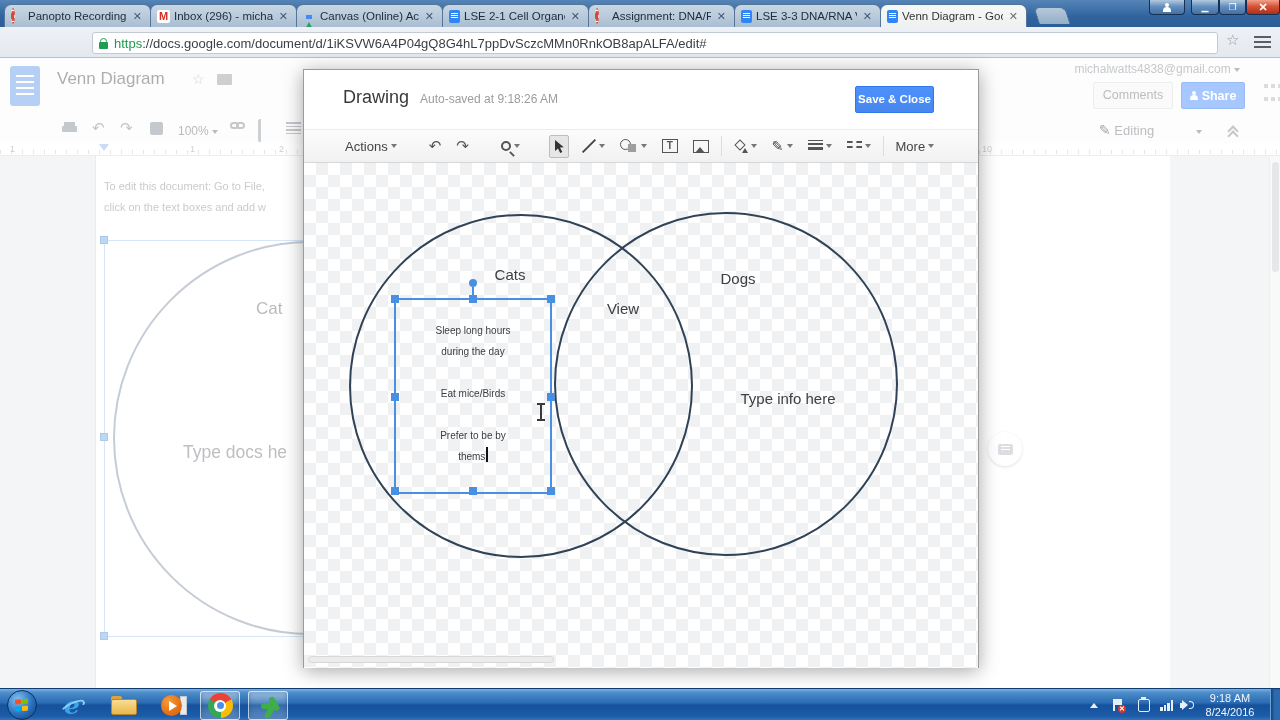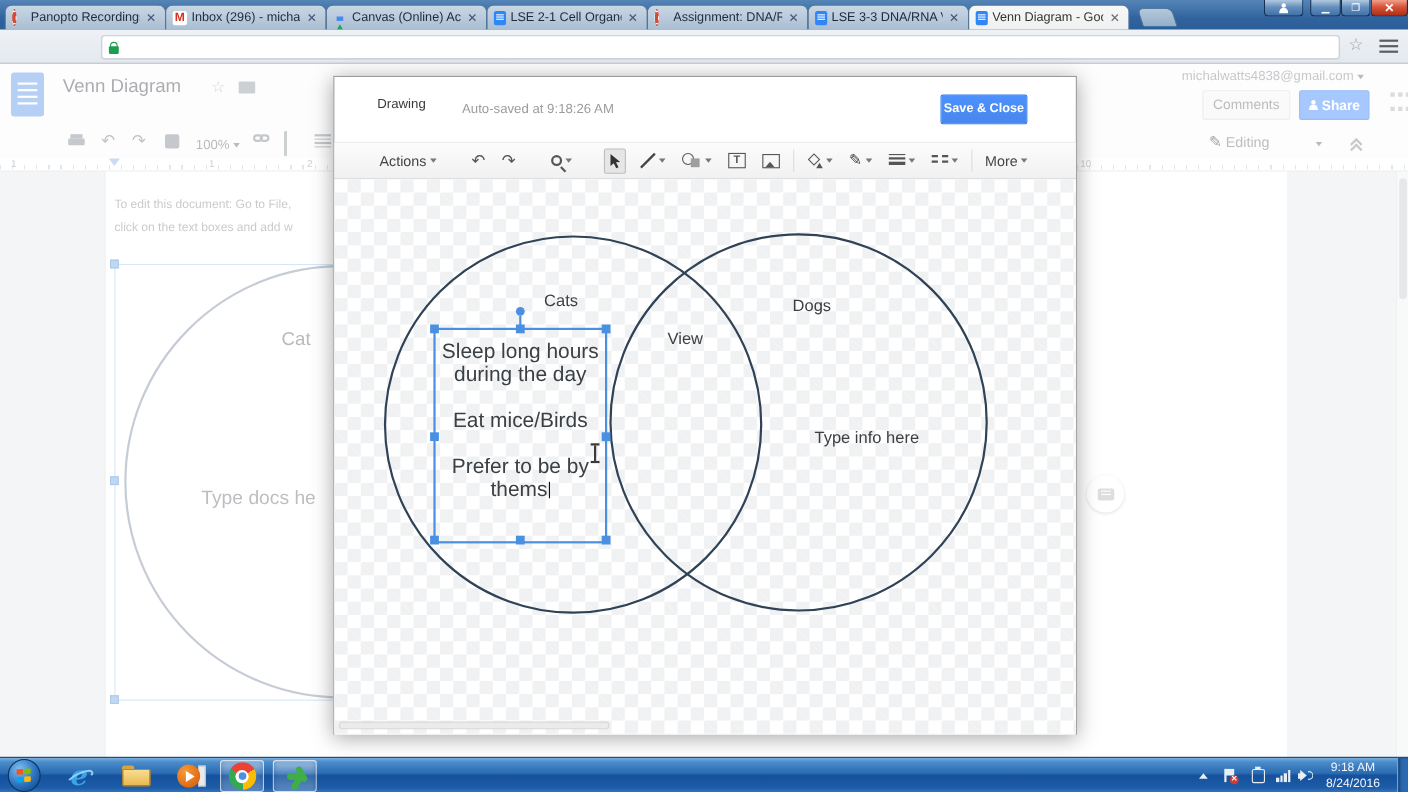--- a/index.html
+++ b/index.html
@@ -100,21 +100,21 @@
   .comment-bubble .cb i{display:block;height:1px;background:#fff;margin-bottom:1.5px}
   .right-scroll{position:absolute;left:1269px;top:156px;width:11px;height:532px;background:#f1f2f3;border-left:1px solid #dee0e2;z-index:1}
   .right-scroll i{position:absolute;left:2px;top:6px;width:7px;height:110px;background:#cbced2;border-radius:4px}
 
   
   .overlay{position:absolute;left:0;top:58px;width:1280px;height:630px;background:rgba(255,255,255,.5);z-index:5}
 
   
   .dialog{position:absolute;left:303px;top:69px;width:676px;height:599px;background:#fff;border:1px solid #9b9b9b;
     box-shadow:0 3px 18px rgba(0,0,0,.35);z-index:10}
-  .dlg-title{position:absolute;left:39px;top:17px;font-size:12px;color:#3a3a3a}
+  .dlg-title{position:absolute;left:39px;top:17px;font-size:18px;color:#3a3a3a}
   .dlg-autosave{position:absolute;left:116px;top:22px;font-size:12px;color:#9c9c9c}
   .dlg-save{position:absolute;left:551px;top:16px;width:79px;height:27px;background:linear-gradient(#4d90fe,#4787ed);
     border:1px solid #3079ed;border-radius:2px;color:#fff;font-size:11.5px;font-weight:bold;text-align:center;line-height:25px}
   .dlg-toolbar{position:absolute;left:0;top:59px;width:674px;height:34px;background:linear-gradient(#fcfcfc,#f1f1f1);
     border-top:1px solid #ececec;border-bottom:1px solid #d6d6d6;display:flex;align-items:center;padding-left:38px;gap:9px}
   .dlg-toolbar .lbl{font-size:13px;color:#444}
   .tb-gap{width:8px}
   .tb-sep{width:1px;height:20px;background:#ddd}
   .tb-btn{display:flex;align-items:center;gap:3px;padding:3px 3px;border-radius:2px}
   .tb-btn.pressed{background:#e6e6e6;border:1px solid #bdbdbd}
@@ -138,21 +138,21 @@
 
   
   .canvas{position:absolute;left:0;top:93px;width:674px;height:505px;background-color:#fff;overflow:hidden;
     background-image:linear-gradient(45deg,#f0f1f2 25%,transparent 25%,transparent 75%,#f0f1f2 75%),
                      linear-gradient(45deg,#f0f1f2 25%,transparent 25%,transparent 75%,#f0f1f2 75%);
     background-size:24px 24px;background-position:0 0,12px 12px}
   .vcircle{position:absolute;width:344px;height:344px;border:2px solid #2f4256;border-radius:50%}
   .vlabel{position:absolute;transform:translate(-50%,-50%);font-size:15px;color:#3c4043;text-align:center;white-space:nowrap}
   .vblock{position:absolute;transform:translateX(-50%);font-size:15px;color:#3c4043;text-align:center;line-height:21px}
   .sel-textbox{position:absolute;left:90px;top:135px;width:158px;height:196px;border:2px solid #4a90e2}
-  .sel-textbox .txt{padding-top:9px;font-size:19px;line-height:21px;color:#3b4045;text-align:center}
+  .sel-textbox .txt{padding-top:20px;font-size:10px;line-height:21px;color:#3b4045;text-align:center}
   .spacer{height:21px}
   .h{position:absolute;width:8px;height:8px;background:#4a90e2}
   .rot-dot{position:absolute;width:8px;height:8px;border-radius:50%;background:#4a90e2}
   .rot-line{position:absolute;width:1.5px;height:12px;background:#4a90e2}
   .tcursor{display:inline-block;width:1.5px;height:15px;background:#111;margin-left:1px;vertical-align:-2px}
   .ibeam{position:absolute;width:10px;height:18px}
   .ibeam i{position:absolute;left:4px;top:2px;width:2px;height:14px;background:#3a3a3a}
   .ibeam b,.ibeam s{position:absolute;left:1px;width:8px;height:2px;background:#3a3a3a}
   .ibeam b{top:0}.ibeam s{bottom:0}
   .canvas-hscroll{position:absolute;left:4px;top:493px;width:246px;height:7px;background:#ebebeb;border:1px solid #d8d8d8;border-radius:4px}
@@ -274,20 +274,21 @@
 
   <div class="browserbar"></div>
   <span class="navbtn" style="left:12px">←</span>
   <span class="navbtn" style="left:40px">→</span>
   <span class="navbtn" style="left:68px;font-weight:bold;font-size:15px">C</span>
   <div class="omnibox" style="z-index:3">
     <span class="padlock">
         <i></i>
         <b></b>
       </span>
+    <span><span class="scheme">https</span><span style="color:#3a3f45">://docs.google.com/document/d/1iKSVW6A4P04gQ8G4hL7ppDvSczcMMn0RnkOB8apALFA/edit#</span></span>
   </div>
   <span class="star" style="z-index:3">☆</span>
   <span class="burger" style="z-index:3">
       <i></i>
       <i></i>
       <i></i>
     </span>
 
   <div class="docs-header"></div>
   <div class="docs-logo" style="z-index:1">

